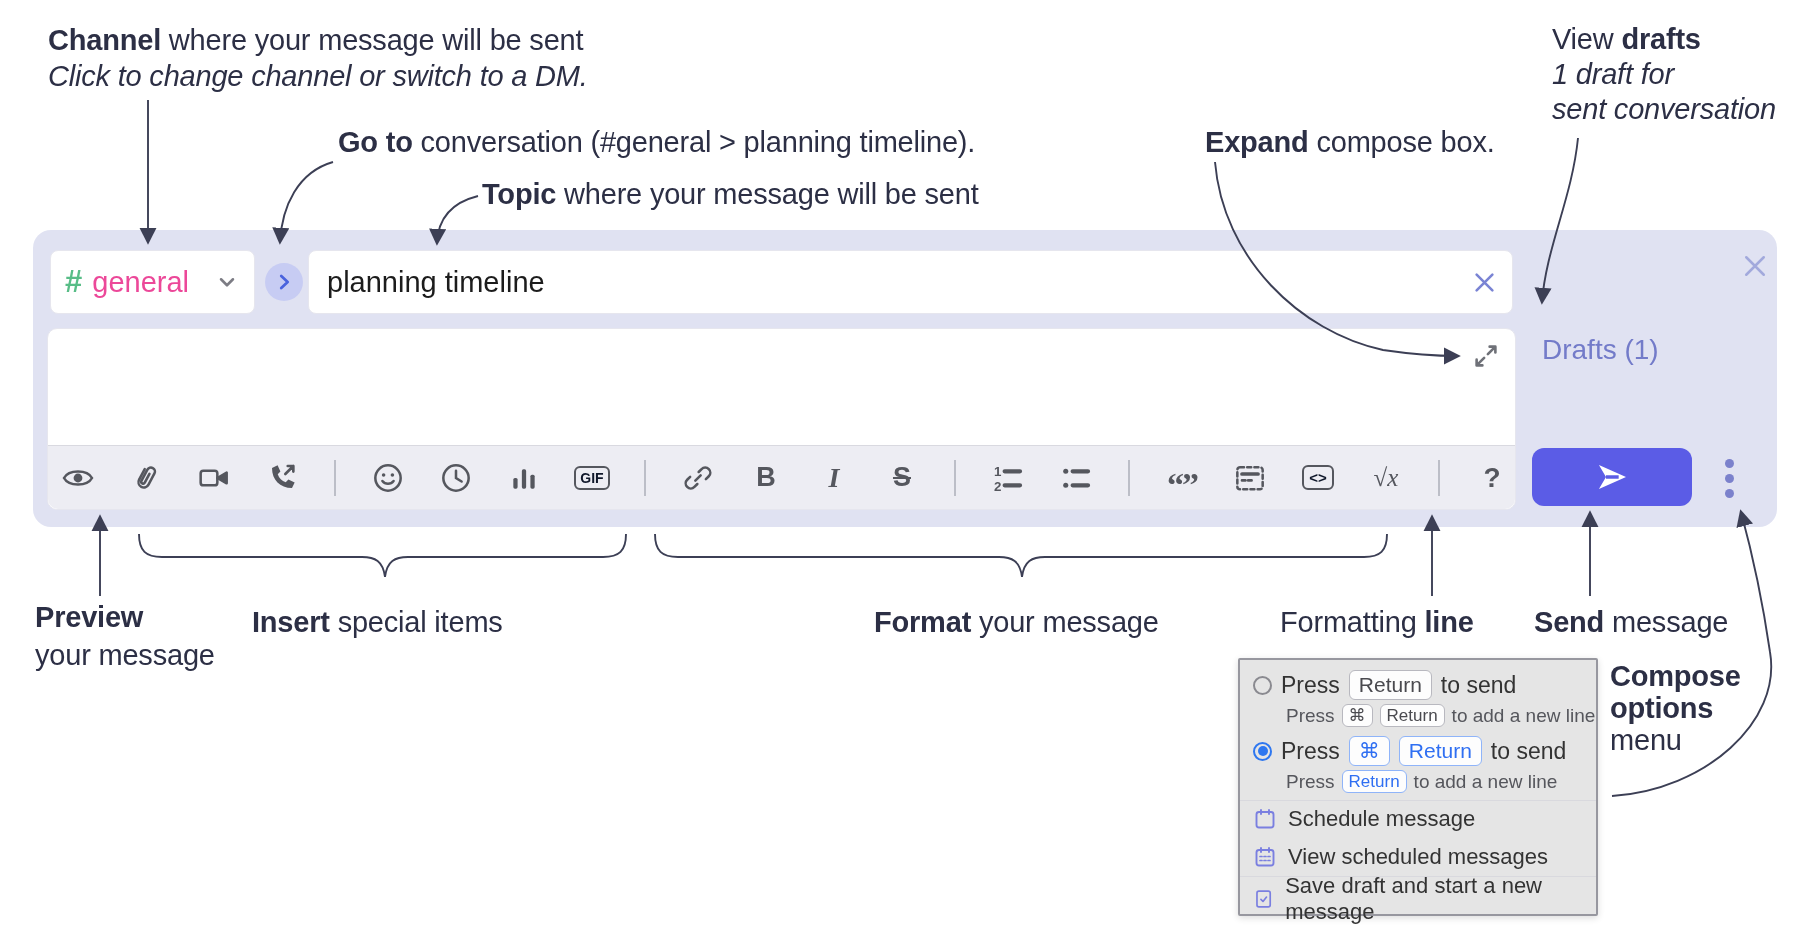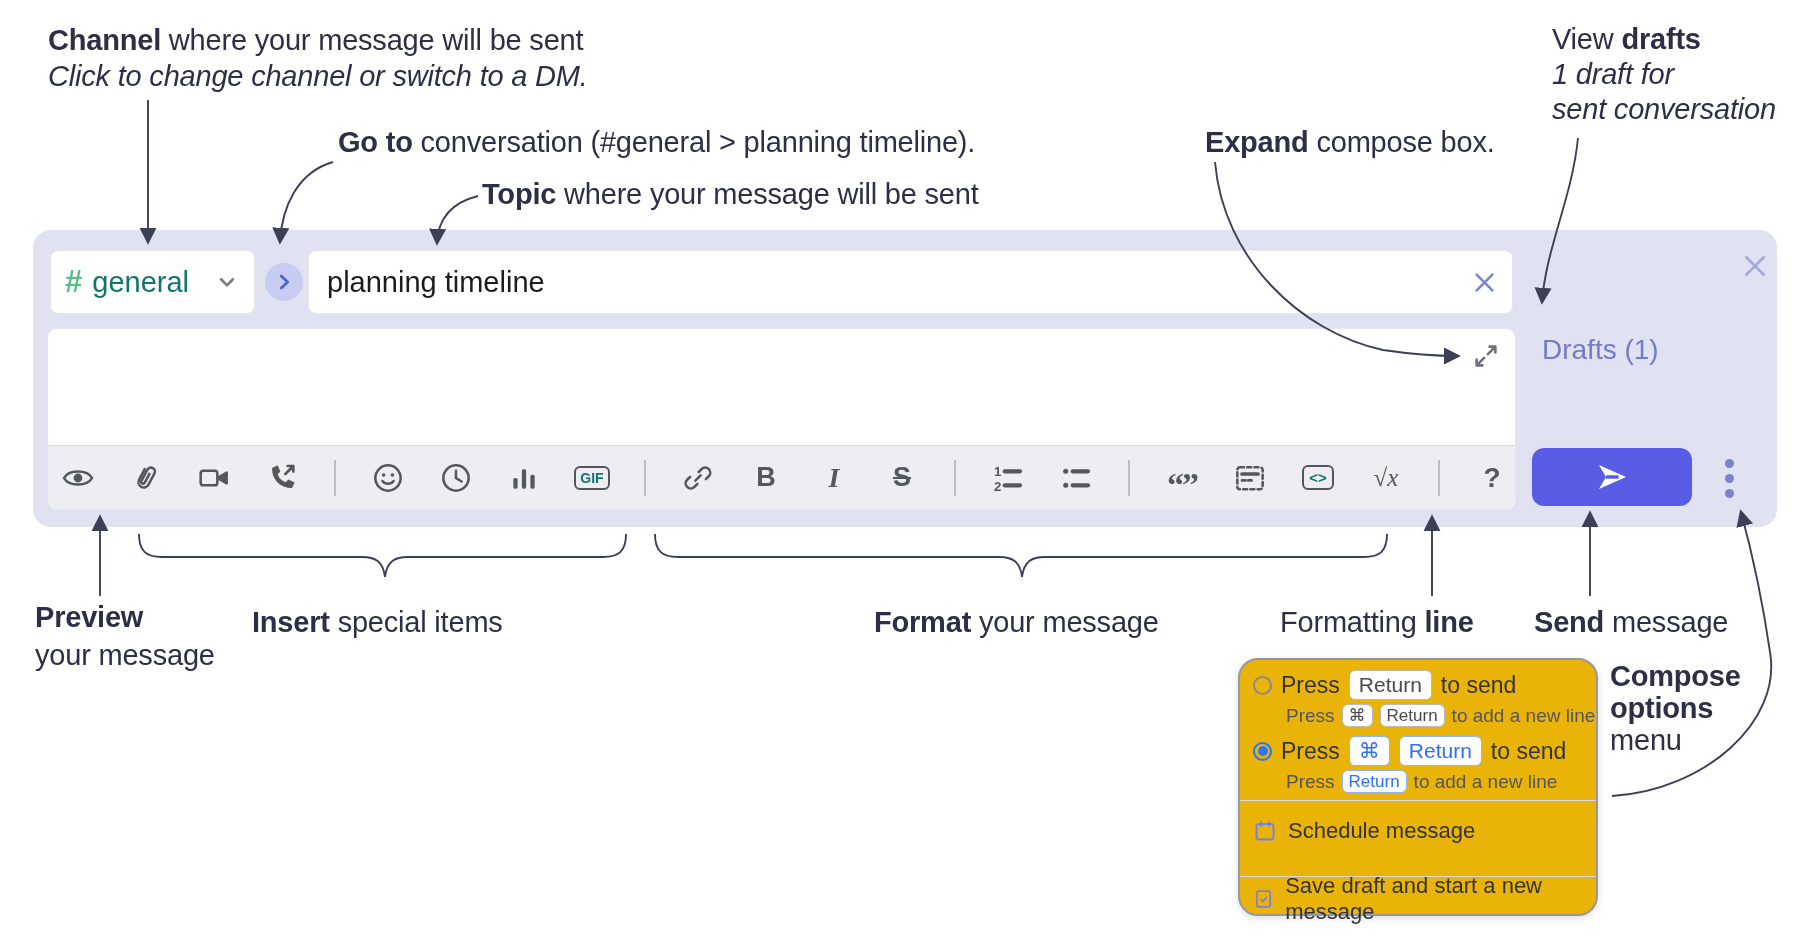--- a/index.html
+++ b/index.html
@@ -7,44 +7,44 @@
     font-family:"Liberation Sans",sans-serif;overflow:hidden;color:#2c2f45;}
   
   .ann{position:absolute;font-size:29px;line-height:36px;color:#2c2f45;letter-spacing:-0.2px;white-space:nowrap;}
   .ann b{font-weight:700;}
   .it{font-style:italic;}
   
   #container{position:absolute;left:33px;top:230px;width:1744px;height:297px;background:#e0e2f2;border-radius:18px;}
   .pill{position:absolute;background:#fff;border-radius:8px;border:1px solid #e6e6ee;box-sizing:border-box;display:flex;align-items:center;}
   #channel-pill{left:17px;top:20px;width:205px;height:64px;padding:0 14px;cursor:pointer;}
   #channel-pill .hash{color:#58bd87;font-weight:700;font-size:31px;}
-  #channel-pill .cname{margin-left:10px;font-size:29px;color:#0f766e;}
+  #channel-pill .cname{margin-left:10px;font-size:29px;color:#ec4899;}
   #goto-btn{position:absolute;left:232px;top:33px;width:38px;height:38px;border-radius:50%;background:#c7ccf3;display:flex;align-items:center;justify-content:center;}
   #topic-input{left:275px;top:20px;width:1205px;height:64px;padding:0 14px 0 16px;}
   #topic-input input{border:none;outline:none;flex:1;font-size:29px;color:#1c1c1c;font-family:"Liberation Sans",sans-serif;background:transparent;}
   #container-close{position:absolute;left:1706px;top:20px;width:32px;height:32px;display:flex;align-items:center;justify-content:center;cursor:pointer;}
   #message-box{position:absolute;left:14px;top:98px;width:1469px;height:182px;background:#fff;border-radius:10px;border:1px solid #e6e6ee;box-sizing:border-box;}
   #message-placeholder{position:absolute;left:18px;top:16px;font-size:29px;color:#9b9b9b;}
   #expand-btn{position:absolute;right:14px;top:12px;width:30px;height:30px;cursor:pointer;}
   #toolbar{position:absolute;left:0;right:0;bottom:0;height:64px;background:#ededf3;border-top:1px solid #d9d9e0;border-radius:0 0 10px 10px;display:flex;align-items:center;padding-left:14px;gap:36px;box-sizing:border-box;}
   .ti{width:32px;height:32px;display:flex;align-items:center;justify-content:center;cursor:pointer;flex:none;}
   .tdiv{width:2px;height:36px;background:#bcbec7;flex:none;}
   .tletter{font-size:27px;color:#55575e;font-weight:700;}
   .tital{font-family:"Liberation Serif",serif;font-style:italic;font-weight:700;font-size:28px;color:#55575e;}
   .tstrike{text-decoration:line-through;}
-  .tbox{border:2.4px solid #55575e;border-radius:6px;font-size:14px;font-weight:700;color:#0f766e;padding:3px 4px;line-height:1;}
+  .tbox{border:2.4px solid #55575e;border-radius:6px;font-size:14px;font-weight:700;color:#0f172a;padding:3px 4px;line-height:1;}
   .tquote{font-family:"Liberation Serif",serif;font-weight:700;font-size:34px;color:#55575e;letter-spacing:-2px;line-height:10px;padding-top:14px;}
   .tmath{font-family:"Liberation Serif",serif;font-style:italic;font-size:25px;color:#55575e;}
   .thelp{font-size:28px;color:#55575e;font-weight:600;}
   #drafts-link{position:absolute;left:1509px;top:104px;font-size:28px;color:#737bc9;cursor:pointer;}
   #send-btn{position:absolute;left:1499px;top:218px;width:160px;height:58px;background:#5b5ce6;border-radius:12px;display:flex;align-items:center;justify-content:center;cursor:pointer;}
   #dots-btn{position:absolute;left:1676px;top:228px;width:40px;height:40px;display:flex;flex-direction:column;align-items:center;justify-content:center;gap:6px;cursor:pointer;}
   #dots-btn i{width:9px;height:9px;border-radius:50%;background:#7b81cc;}
   
-  #popup{position:absolute;left:1238px;top:658px;width:360px;height:258px;background:#eab308;border:2px solid #97979f;border-radius:20px;box-shadow:0 2px 7px rgba(0,0,0,.14);box-sizing:border-box;}
+  #popup{position:absolute;left:1238px;top:658px;width:360px;height:258px;background:#e5e5e5;border:2px solid #97979f;border-radius:2px;box-shadow:0 2px 7px rgba(0,0,0,.14);box-sizing:border-box;}
   .prow{position:absolute;left:0;right:0;display:flex;align-items:center;gap:9px;padding-left:13px;font-size:23px;color:#333;}
   .psub{position:absolute;left:0;right:0;display:flex;align-items:center;gap:7px;padding-left:46px;font-size:19px;color:#55565c;}
   .radio{width:19px;height:19px;border-radius:50%;border:2px solid #8a8a90;box-sizing:border-box;flex:none;cursor:pointer;}
   .radio.sel{border-color:#2e77f0;position:relative;}
   .radio.sel::after{content:"";position:absolute;left:2.5px;top:2.5px;width:10px;height:10px;border-radius:50%;background:#2e77f0;}
   .kbd{display:inline-block;border:1.5px solid #b8b8bf;border-radius:6px;background:#fdfdfd;color:#4a4a4f;padding:1px 9px;font-size:21px;line-height:26px;}
   .kbd.sm{font-size:17px;padding:0 6px;line-height:21px;}
   .kbd.blue{border-color:#8fb4f9;color:#2f6ff2;}
   .phr{position:absolute;left:0;right:0;border-top:1.5px solid #d9d9de;}
   .pitem{position:absolute;left:0;right:0;height:34px;display:flex;align-items:center;gap:11px;padding-left:13px;font-size:22px;color:#333;cursor:pointer;}
@@ -288,26 +288,34 @@
       <span class="kbd blue">⌘</span>
       <span class="kbd blue">Return</span>
       <span>to send</span>
     </div>
     <div class="psub" style="top:110px;">
       <span>Press</span>
       <span class="kbd sm blue">Return</span>
       <span>to add a new line</span>
     </div>
     <div class="phr" style="top:140px;"></div>
-    <div class="pitem" style="top:154px;">
+    <div class="pitem" style="top:142px;">
       <svg width="24" height="24" viewBox="0 0 24 24" fill="none" stroke="#7a7fe0" stroke-width="1.9" stroke-linecap="round">
           <rect x="3.5" y="5" width="17" height="15.5" rx="2.5"></rect>
           <path d="M8 3 v4 M16 3 v4"></path>
         </svg>
       <span>Schedule message</span>
+    </div>
+    <div class="pitem" style="top:180px;">
+      <svg width="24" height="24" viewBox="0 0 24 24" fill="none" stroke="#7a7fe0" stroke-width="1.9" stroke-linecap="round">
+          <rect x="3.5" y="5" width="17" height="15.5" rx="2.5"></rect>
+          <path d="M8 3 v4 M16 3 v4"></path>
+          <path d="M7 11.5 h2 M11 11.5 h2 M15 11.5 h2 M7 15.5 h2 M11 15.5 h2 M15 15.5 h2" stroke-width="1.7"></path>
+        </svg>
+      <span>View scheduled messages</span>
     </div>
     <div class="phr" style="top:216px;"></div>
     <div class="pitem" style="top:222px;">
       <svg width="24" height="24" viewBox="0 0 24 24" fill="none" stroke="#7a7fe0" stroke-width="1.9" stroke-linecap="round" stroke-linejoin="round">
           <rect x="4.5" y="3" width="15" height="18" rx="2.2"></rect>
           <path d="M9 12.5 l2.3 2.3 L15.3 9.8"></path>
         </svg>
       <span>Save draft and start a new message</span>
     </div>
   </div>

